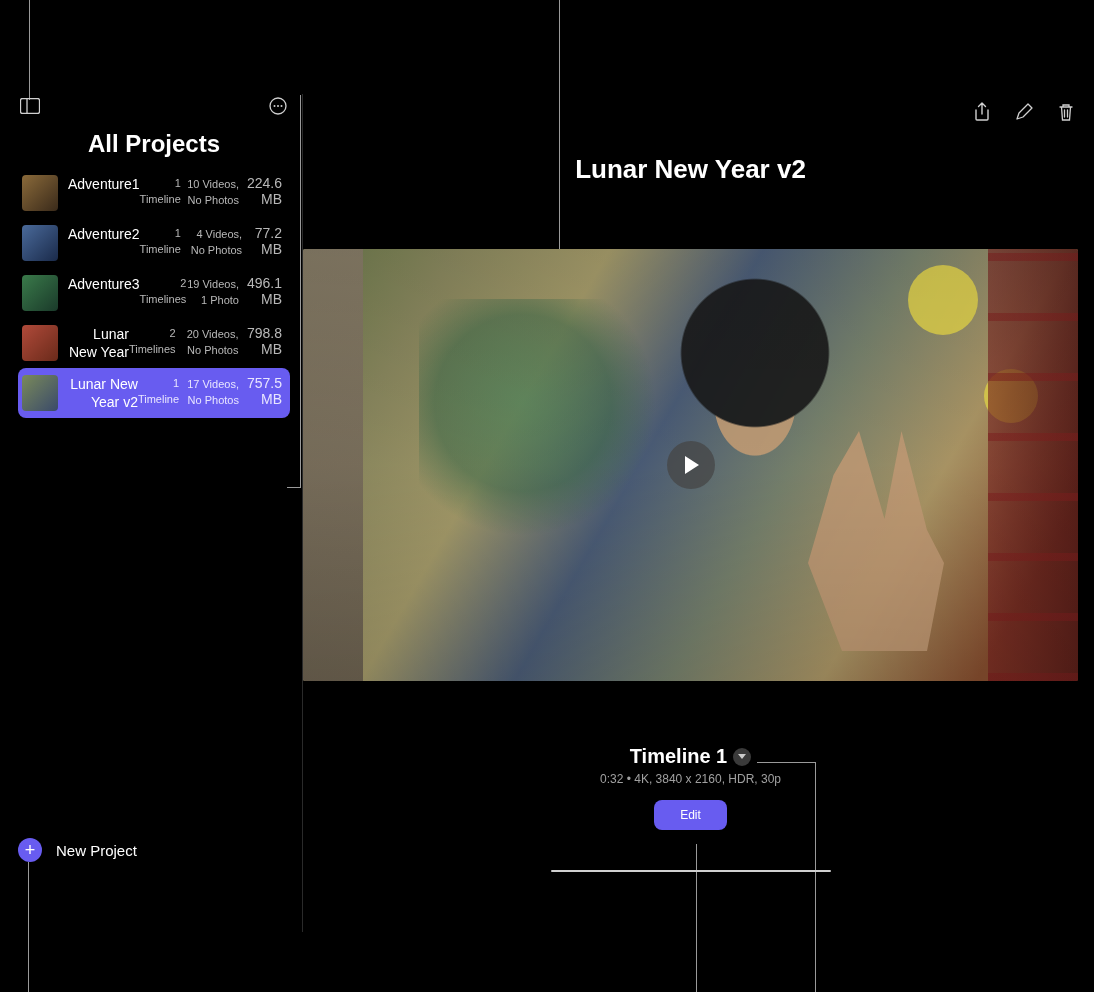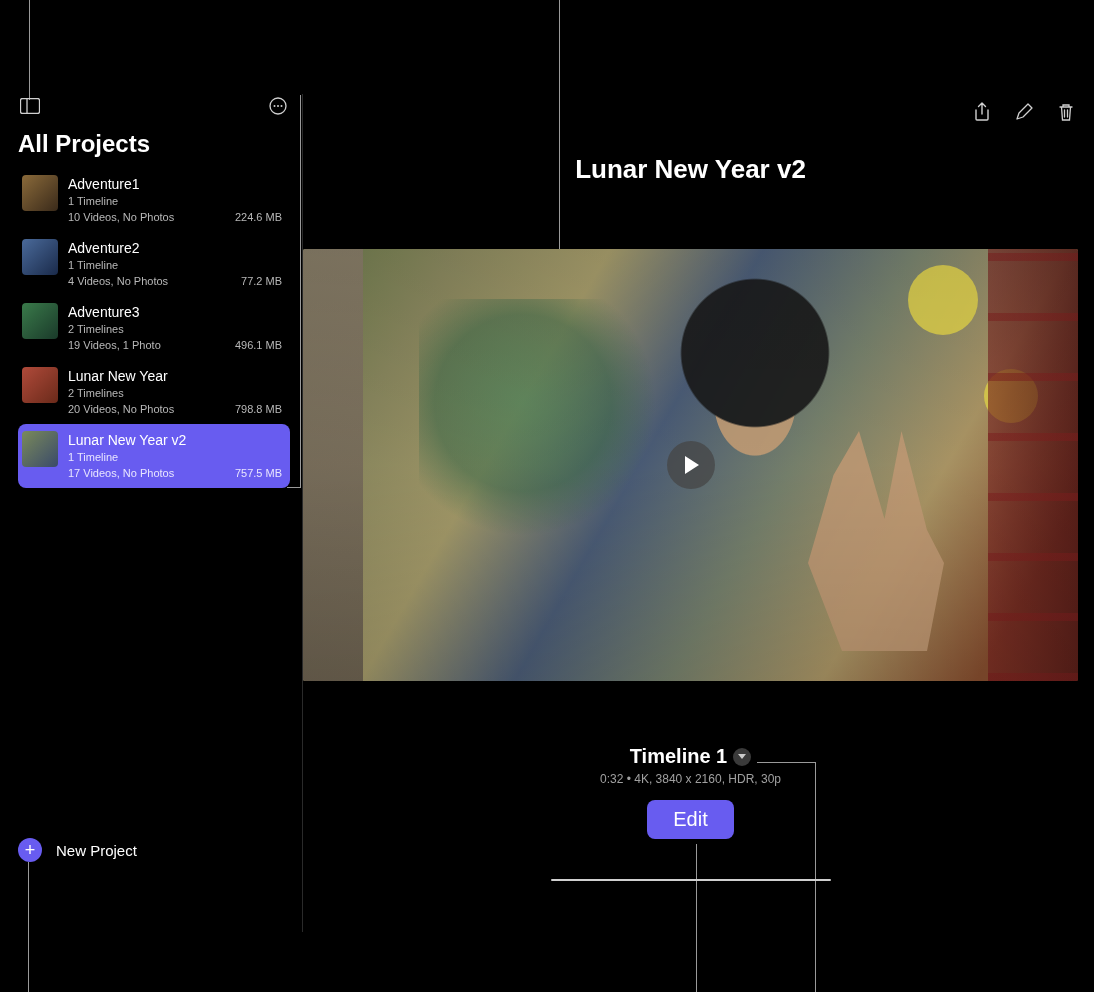--- a/index.html
+++ b/index.html
@@ -40,20 +40,21 @@
     display: flex;
     align-items: center;
     justify-content: center;
     color: #d0d0d0;
     cursor: pointer;
   }
   .sidebar-title {
     font-size: 24px;
     font-weight: 700;
     margin: 4px 0 10px 0;
+    text-align: center;
   }
   .project-list {
     display: flex;
     flex-direction: column;
     gap: 0;
   }
   .project-item {
     display: flex;
     align-items: flex-start;
     padding: 7px 8px 7px 4px;
@@ -66,40 +67,41 @@
   .project-thumb {
     width: 36px;
     height: 36px;
     border-radius: 4px;
     margin-right: 10px;
     flex-shrink: 0;
   }
   .project-text {
     flex: 1;
     display: flex;
-    flex-direction: column;
+    flex-direction: row;
+    text-align: right;
   }
   .project-name {
     font-size: 14px;
     font-weight: 500;
     line-height: 18px;
   }
   .project-sub {
     font-size: 11px;
     color: #b8b8b8;
     line-height: 16px;
   }
   .project-item.selected .project-sub { color: #e8e5ff; }
   .project-bottom-row {
     display: flex;
     justify-content: space-between;
     align-items: baseline;
   }
   .project-size {
-    font-size: 11px;
+    font-size: 14px;
     color: #b8b8b8;
     margin-left: 8px;
   }
   .project-item.selected .project-size { color: #e8e5ff; }
   .new-project {
     position: absolute;
     bottom: 130px;
     left: 18px;
     display: flex;
     align-items: center;
@@ -260,21 +262,21 @@
   }
   .timeline-sub {
     font-size: 12px;
     color: #a0a0a0;
     margin-top: 4px;
   }
   .edit-btn {
     margin: 14px auto 4px auto;
     background: #685cf0;
     color: #fff;
-    font-size: 20px;
+    font-size: 12px;
     font-weight: 500;
     padding: 8px 26px;
     border-radius: 8px;
     display: inline-block;
     cursor: pointer;
   }
   .timeline-underline {
     width: 280px;
     height: 2px;
     background: #d0d0d0;

